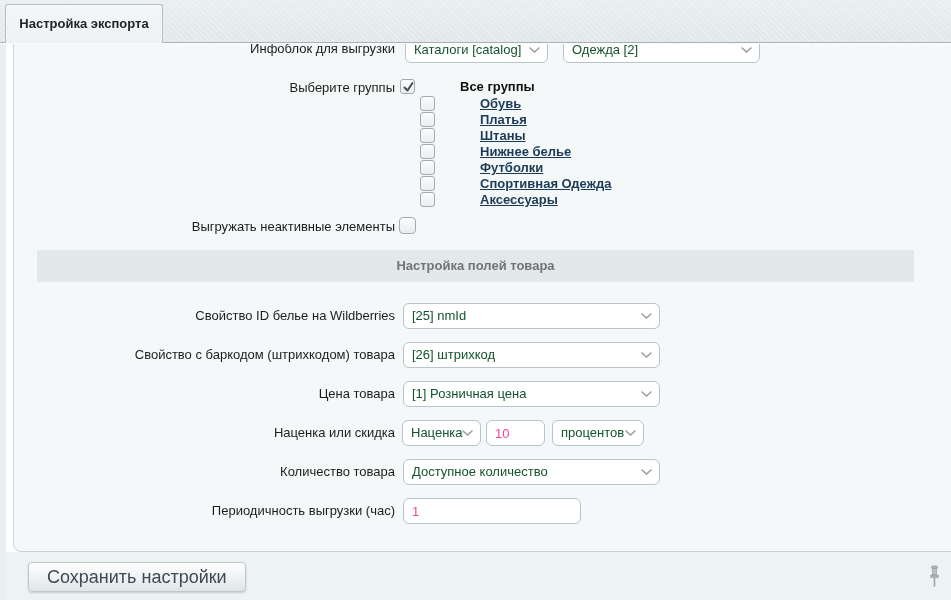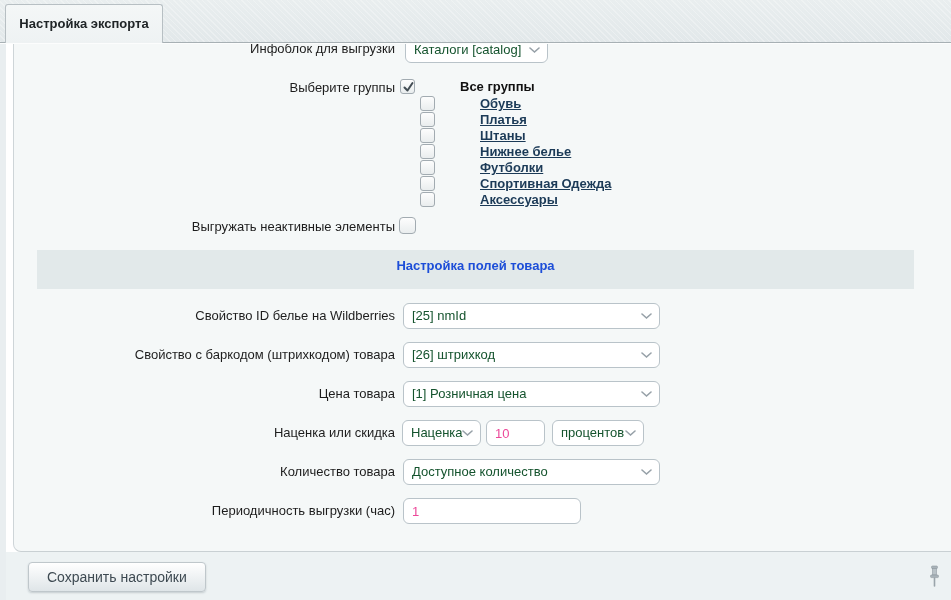--- a/index.html
+++ b/index.html
@@ -94,40 +94,40 @@
 
   .grp-item { position: absolute; height: 16px; line-height: 16px; white-space: nowrap; padding-left: 40px; }
   .grp-all-label { font-weight: bold; color: #111; margin-left: 20px; display: inline-block; }
   .grp-link {
     font-weight: bold; color: #1b3a57; text-decoration: underline;
     margin-left: 20px; display: inline-block; cursor: pointer;
   }
 
   
   .section-bar {
-    position: absolute; left: 23px; top: 206px; width: 877px; height: 39px;
+    position: absolute; left: 23px; top: 206px; width: 877px; height: 32px;
     background: #e2e9ea;
     text-align: center; line-height: 32px;
-    font-weight: bold; color: #1d4ed8;
+    font-weight: bold; color: #737373;
   }
 
   
   .footer {
     position: absolute; left: 6px; top: 552px; width: 945px; height: 48px;
     background: #edf2f3;
   }
   .save-btn {
     position: absolute; left: 22px; top: 10px; height: 30px;
     padding: 0 18px;
     background: linear-gradient(#ffffff, #dfe5e8);
     border: 1px solid #bfc7cb;
     border-radius: 4px;
     box-shadow: 0 1px 2px rgba(80,95,105,.25);
     font-family: "Liberation Sans", sans-serif;
-    font-size: 14px; color: #3e4a52;
+    font-size: 18px; color: #3e4a52;
     line-height: 28px;
     cursor: pointer;
   }
   .pin { position: absolute; right: 10px; top: 13px; cursor: pointer; }
 </style>
 </head>
 <body>
 
 <div class="tabbar">
   <div class="tab-active">
@@ -135,20 +135,26 @@
   </div>
 </div>
 <div class="tabbar-underline"></div>
 <div class="left-strip"></div>
 
 <div class="panel">
 
   <div class="flabel" style="top:-3px;">Инфоблок для выгрузки</div>
   <div class="sel" style="left:391px; top:-7px; width:143px;">
     <span>Каталоги [catalog]</span>
+    <svg class="chev" width="11" height="7" viewBox="0 0 11 7">
+        <path d="M1 1l4.5 4L10 1" stroke="#97a1a8" stroke-width="1.6" fill="none" stroke-linecap="round"></path>
+      </svg>
+  </div>
+  <div class="sel" style="left:549px; top:-7px; width:197px;">
+    <span>Одежда [2]</span>
     <svg class="chev" width="11" height="7" viewBox="0 0 11 7">
         <path d="M1 1l4.5 4L10 1" stroke="#97a1a8" stroke-width="1.6" fill="none" stroke-linecap="round"></path>
       </svg>
   </div>
 
   <div class="flabel" style="top:36px;">Выберите группы</div>
 
   <div class="grp-item" style="left:386px; top:35px;">
     <span class="cb" style="left:0; top:0;">
       <svg width="13" height="13" viewBox="0 0 13 13">

